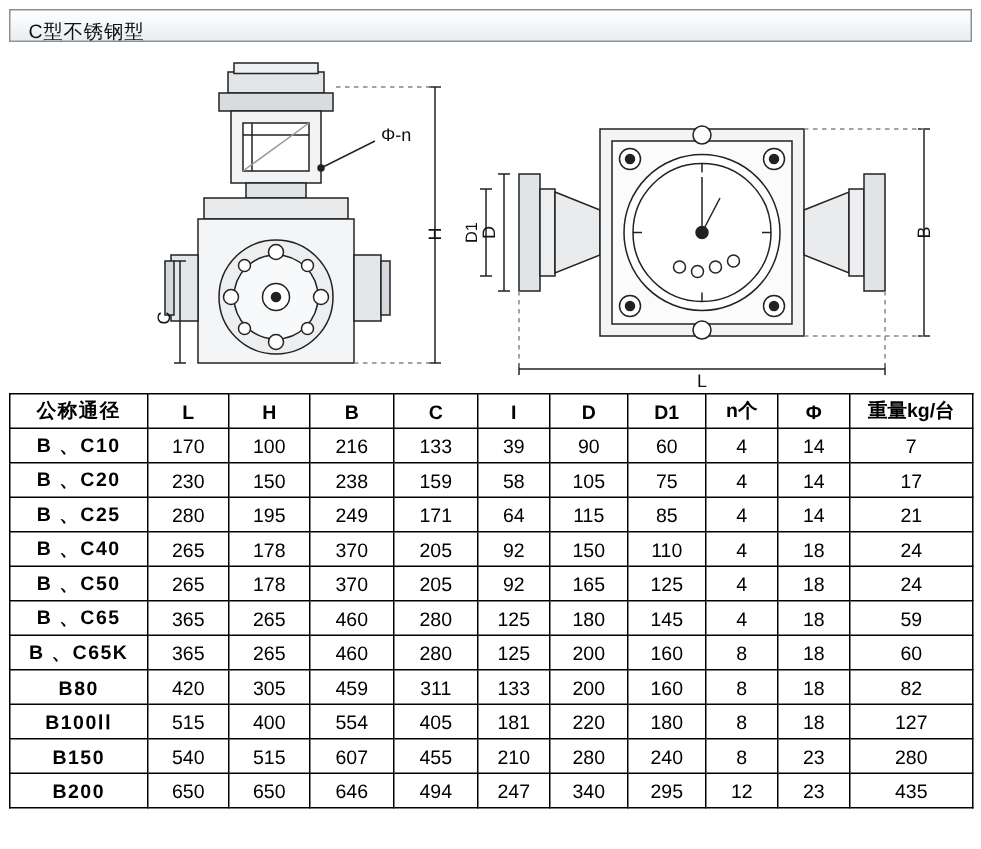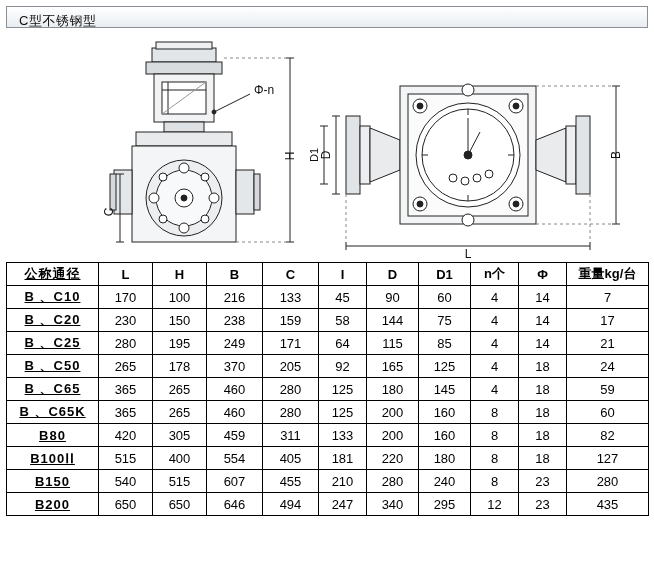--- a/index.html
+++ b/index.html
@@ -75,21 +75,20 @@
     overflow: hidden;
     white-space: nowrap;
   }
   table.spec th {
     font-weight: bold;
     font-size: 13px;
   }
   table.spec th.first, table.spec td.first {
     font-weight: bold;
     letter-spacing: 1px;
-    text-decoration: underline;
   }
   col.c0 { width: 92px; }
   col.c1 { width: 54px; }
   col.c2 { width: 54px; }
   col.c3 { width: 56px; }
   col.c4 { width: 56px; }
   col.c5 { width: 48px; }
   col.c6 { width: 52px; }
   col.c7 { width: 52px; }
   col.c8 { width: 48px; }
@@ -266,52 +265,65 @@
           <th>重量kg/台</th>
         </tr>
       </thead>
       <tbody>
         <tr>
           <td class="first">B 、C10</td>
           <td>170</td>
           <td>100</td>
           <td>216</td>
           <td>133</td>
-          <td>45</td>
+          <td>39</td>
           <td>90</td>
           <td>60</td>
           <td>4</td>
           <td>14</td>
           <td>7</td>
         </tr>
         <tr>
           <td class="first">B 、C20</td>
           <td>230</td>
           <td>150</td>
           <td>238</td>
           <td>159</td>
           <td>58</td>
-          <td>144</td>
+          <td>105</td>
           <td>75</td>
           <td>4</td>
           <td>14</td>
           <td>17</td>
         </tr>
         <tr>
           <td class="first">B 、C25</td>
           <td>280</td>
           <td>195</td>
           <td>249</td>
           <td>171</td>
           <td>64</td>
           <td>115</td>
           <td>85</td>
           <td>4</td>
           <td>14</td>
           <td>21</td>
+        </tr>
+        <tr>
+          <td class="first">B 、C40</td>
+          <td>265</td>
+          <td>178</td>
+          <td>370</td>
+          <td>205</td>
+          <td>92</td>
+          <td>150</td>
+          <td>110</td>
+          <td>4</td>
+          <td>18</td>
+          <td>24</td>
         </tr>
         <tr>
           <td class="first">B 、C50</td>
           <td>265</td>
           <td>178</td>
           <td>370</td>
           <td>205</td>
           <td>92</td>
           <td>165</td>
           <td>125</td>

